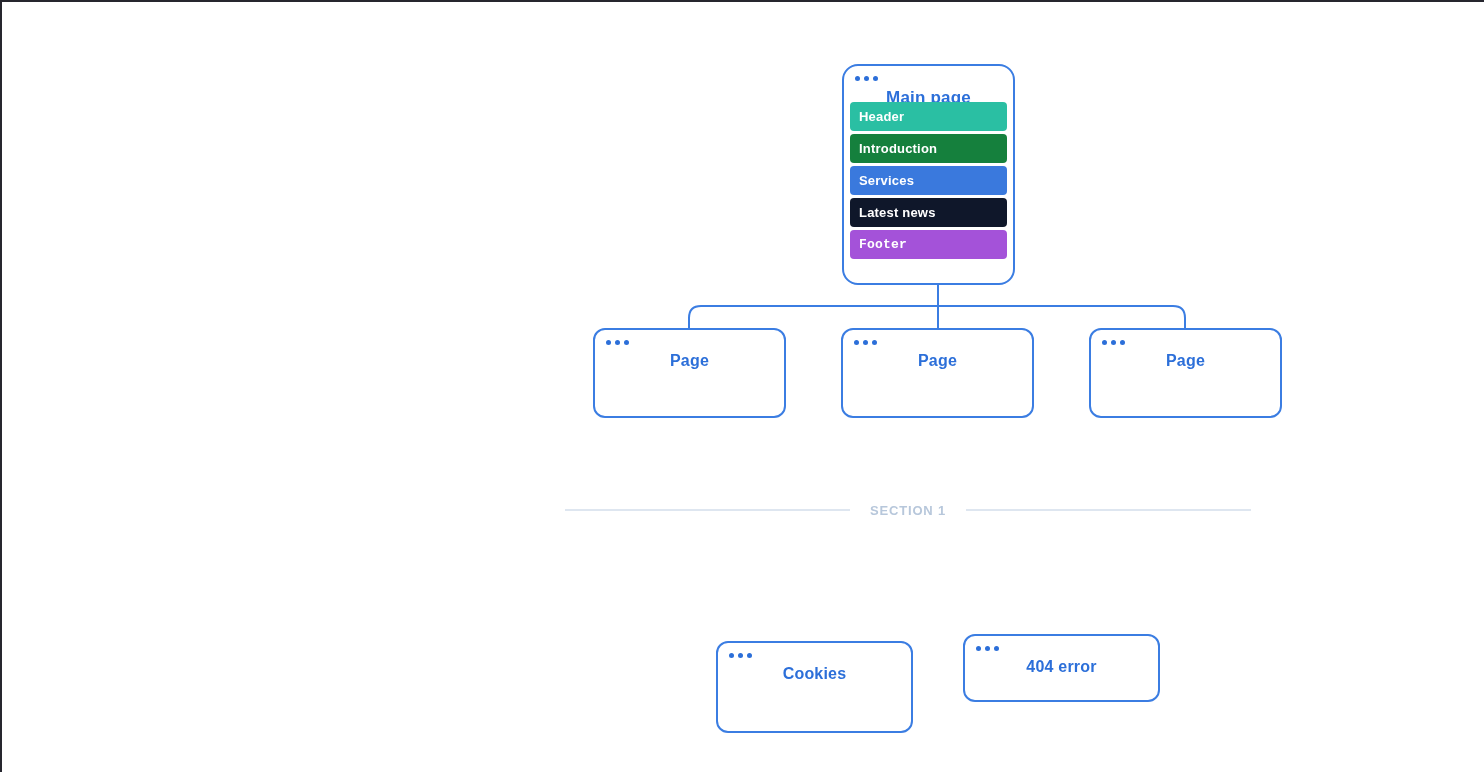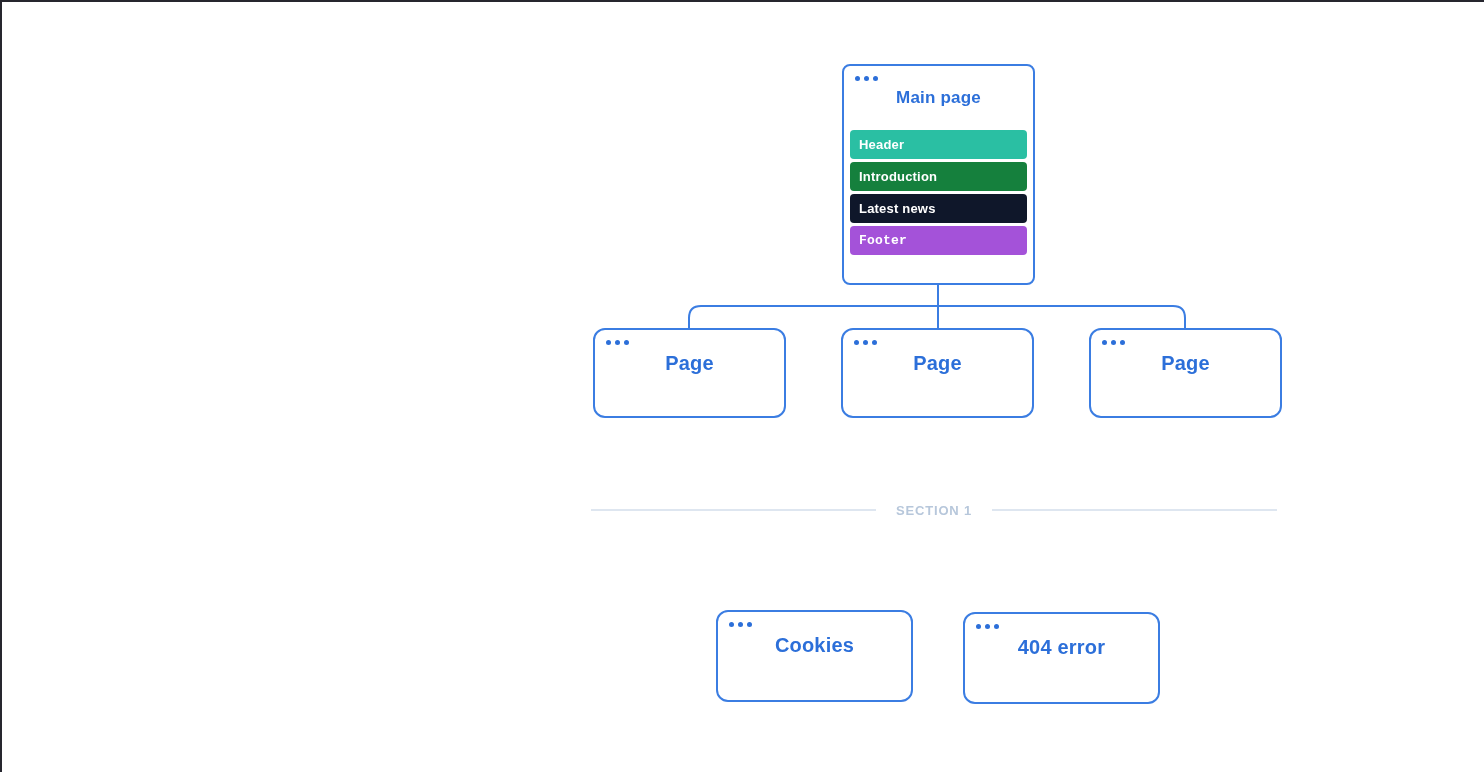--- a/index.html
+++ b/index.html
@@ -53,58 +53,58 @@
   }
   .card .dot {
     width: 5px; height: 5px;
     border-radius: 50%;
     background: #2c6fd9;
   }
   .card .title {
     margin-top: 22px;
     text-align: center;
     font-weight: bold;
-    font-size: 20px;
+    font-size: 16px;
     color: #2c6fd9;
     letter-spacing: 0.2px;
   }
   
   .card.root {
     left: 842px; top: 64px;
-    width: 193px; height: 221px;
-    border-radius: 8px;
+    width: 173px; height: 221px;
+    border-radius: 16px;
   }
   .card.root .title { font-size: 17px; }
   .rows {
     position: absolute;
-    left: 6px; right: 6px; top: 64px;
+    left: 6px; right: 6px; top: 36px;
   }
   .row {
     height: 29px;
     margin-bottom: 3px;
     border-radius: 4px;
     line-height: 29px;
     padding-left: 9px;
     box-sizing: border-box;
     color: #ffffff;
     font-weight: bold;
     font-size: 13px;
     letter-spacing: 0.2px;
   }
   
   .card.page-1 { left: 593px;  top: 328px; width: 193px; height: 90px; }
   .card.page-2 { left: 841px;  top: 328px; width: 193px; height: 90px; }
   .card.page-3 { left: 1089px; top: 328px; width: 193px; height: 90px; }
   
-  .card.cookies { left: 716px; top: 610px; width: 197px; height: 92px; }
-  .card.err404  { left: 963px; top: 612px; width: 197px; height: 92px; }
+  .card.cookies { left: 716px; top: 641px; width: 197px; height: 92px; }
+  .card.err404  { left: 963px; top: 634px; width: 197px; height: 68px; }
   
   .divider {
     position: absolute;
-    left: 591px; top: 500px;
+    left: 565px; top: 500px;
     width: 686px; height: 20px;
     display: flex;
     align-items: center;
   }
   .divider .line {
     flex: 1;
     height: 2px;
     background: #dee6f0;
   }
   .divider .label {
@@ -132,20 +132,21 @@
   <div class="card root">
     <div class="dots">
       <span class="dot"></span>
       <span class="dot"></span>
       <span class="dot"></span>
     </div>
     <div class="title">Main page</div>
     <div class="rows">
       <div class="row" style="background: rgb(42, 191, 163);">Header</div>
       <div class="row" style="background: #15803d;">Introduction</div>
+      <div class="row" style="background: rgb(58, 121, 221);">Services</div>
       <div class="row" style="background: #0f172a;">Latest news</div>
       <div class="row" style="background: rgb(164, 82, 217); font-family: Liberation Mono, monospace;">Footer</div>
     </div>
   </div>
 
   <div class="card page-1">
     <div class="dots">
       <span class="dot"></span>
       <span class="dot"></span>
       <span class="dot"></span>

